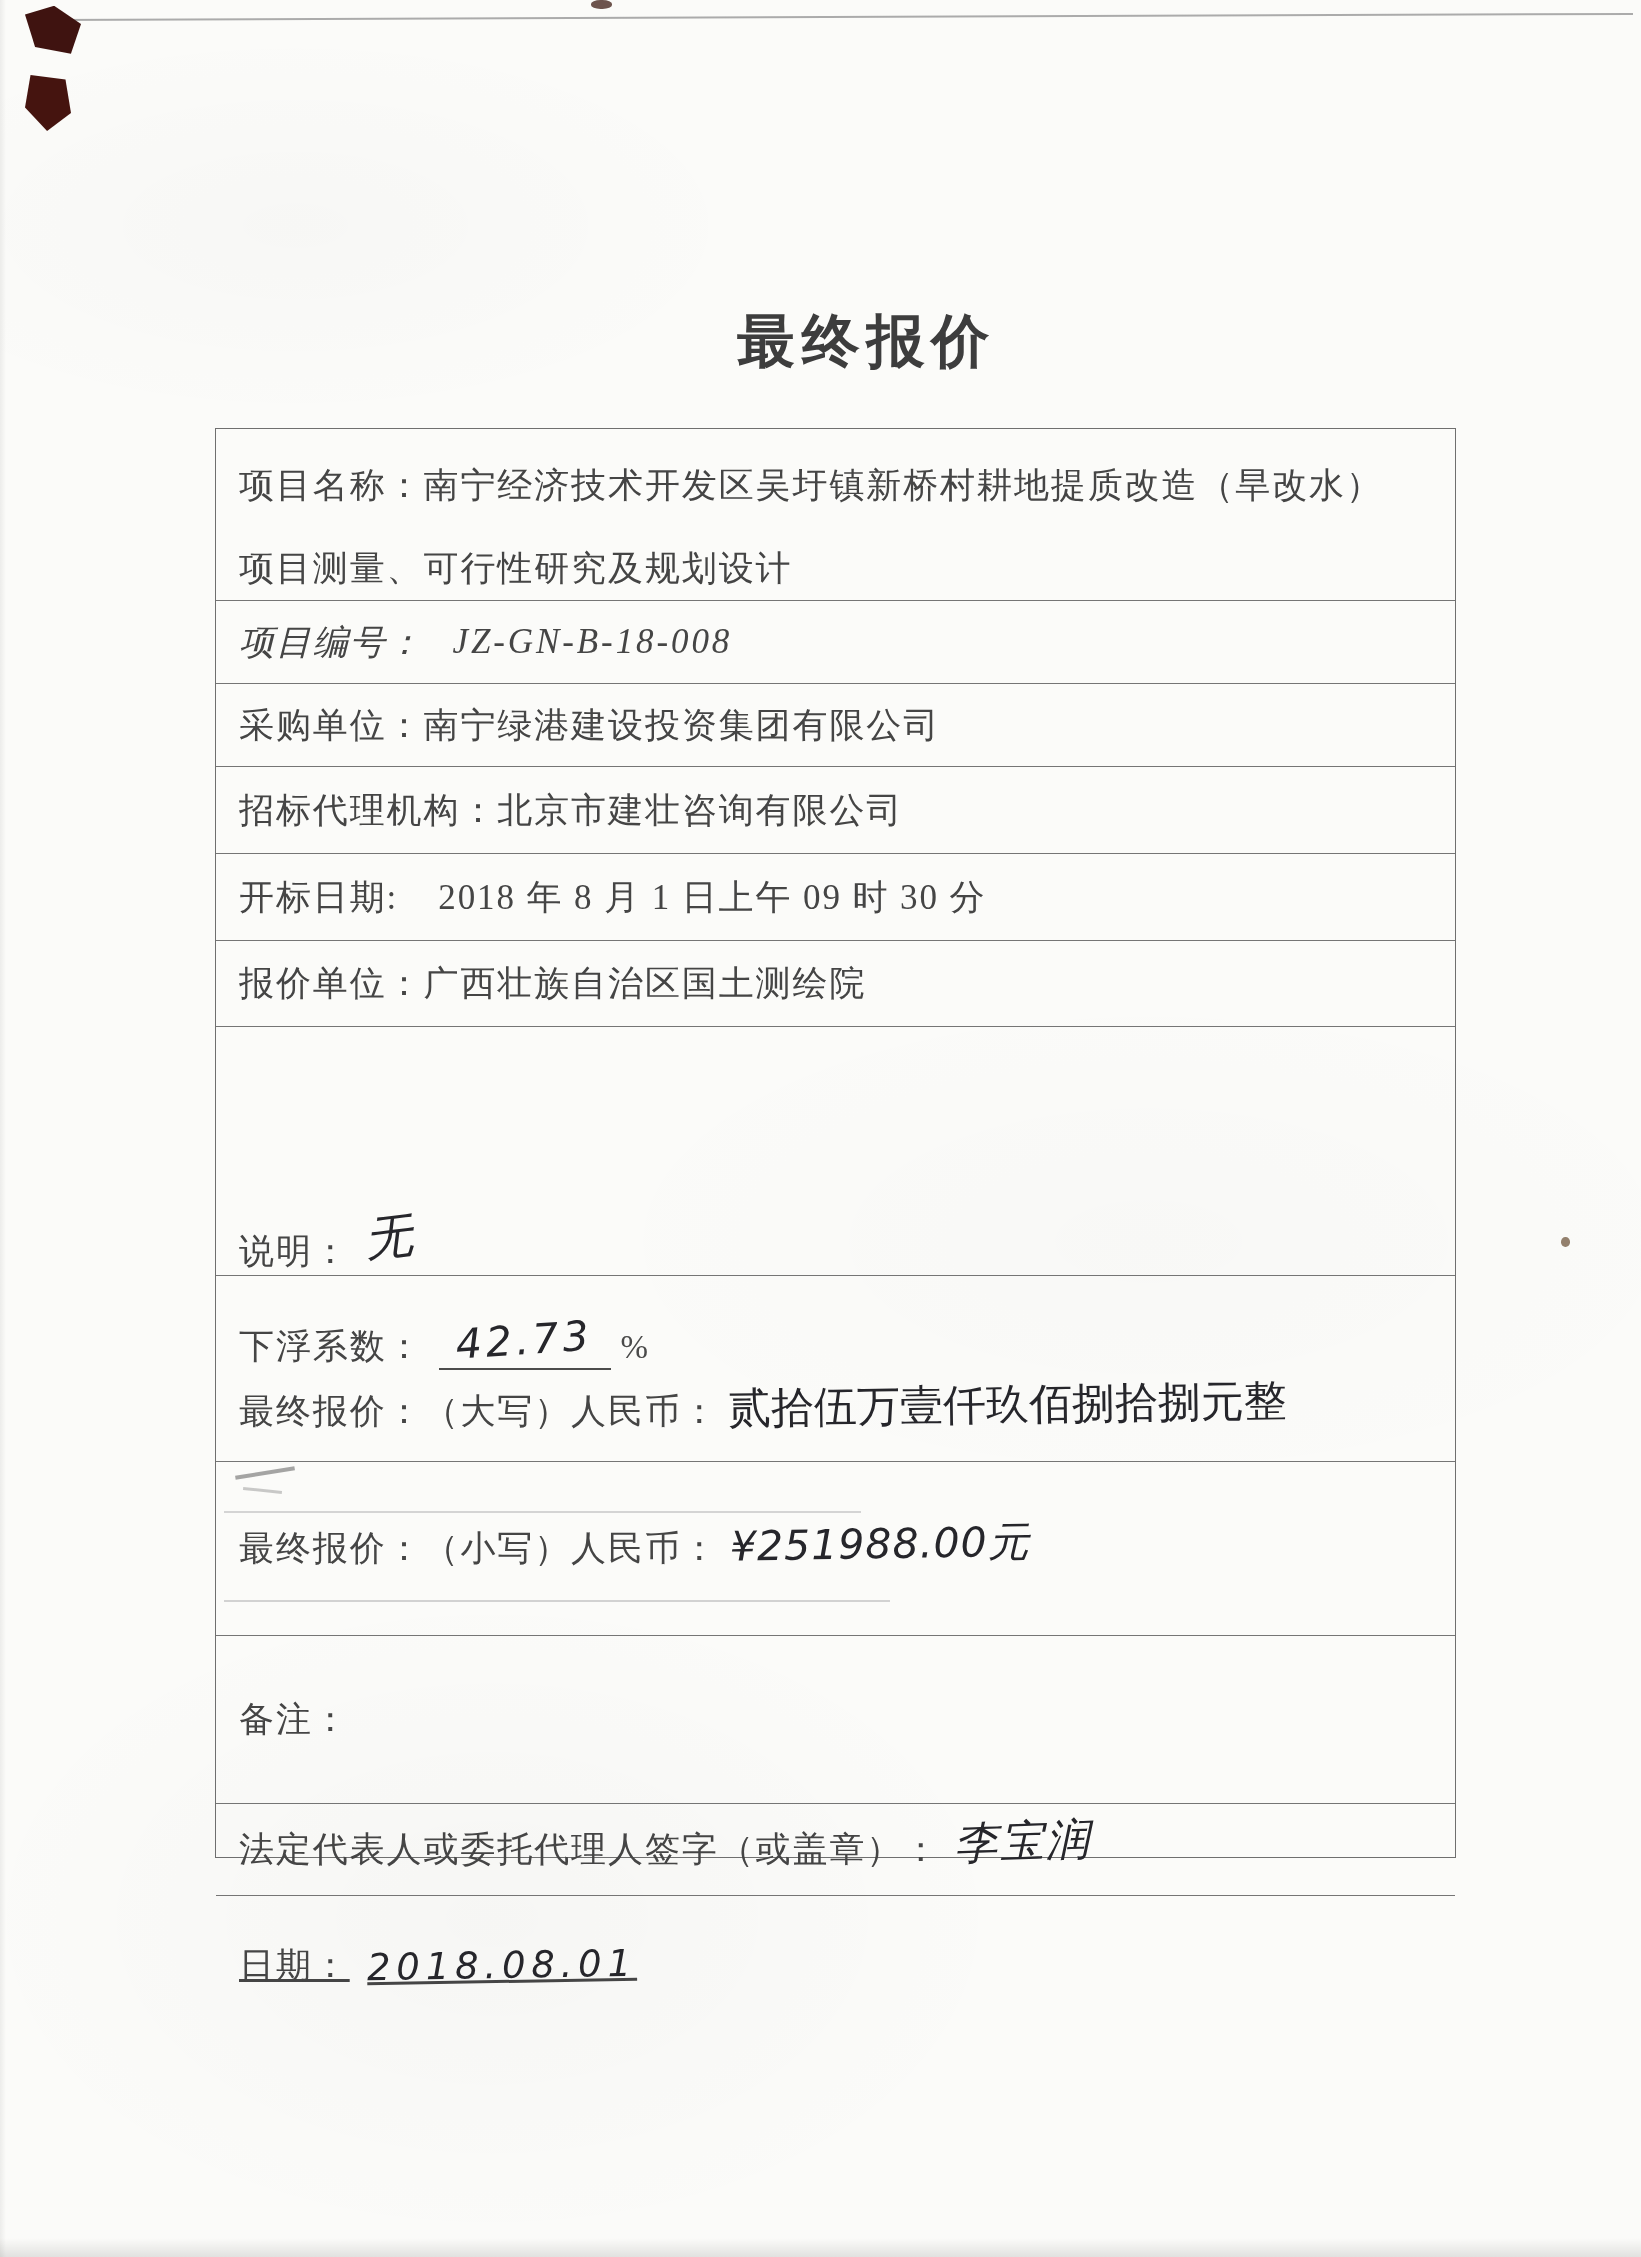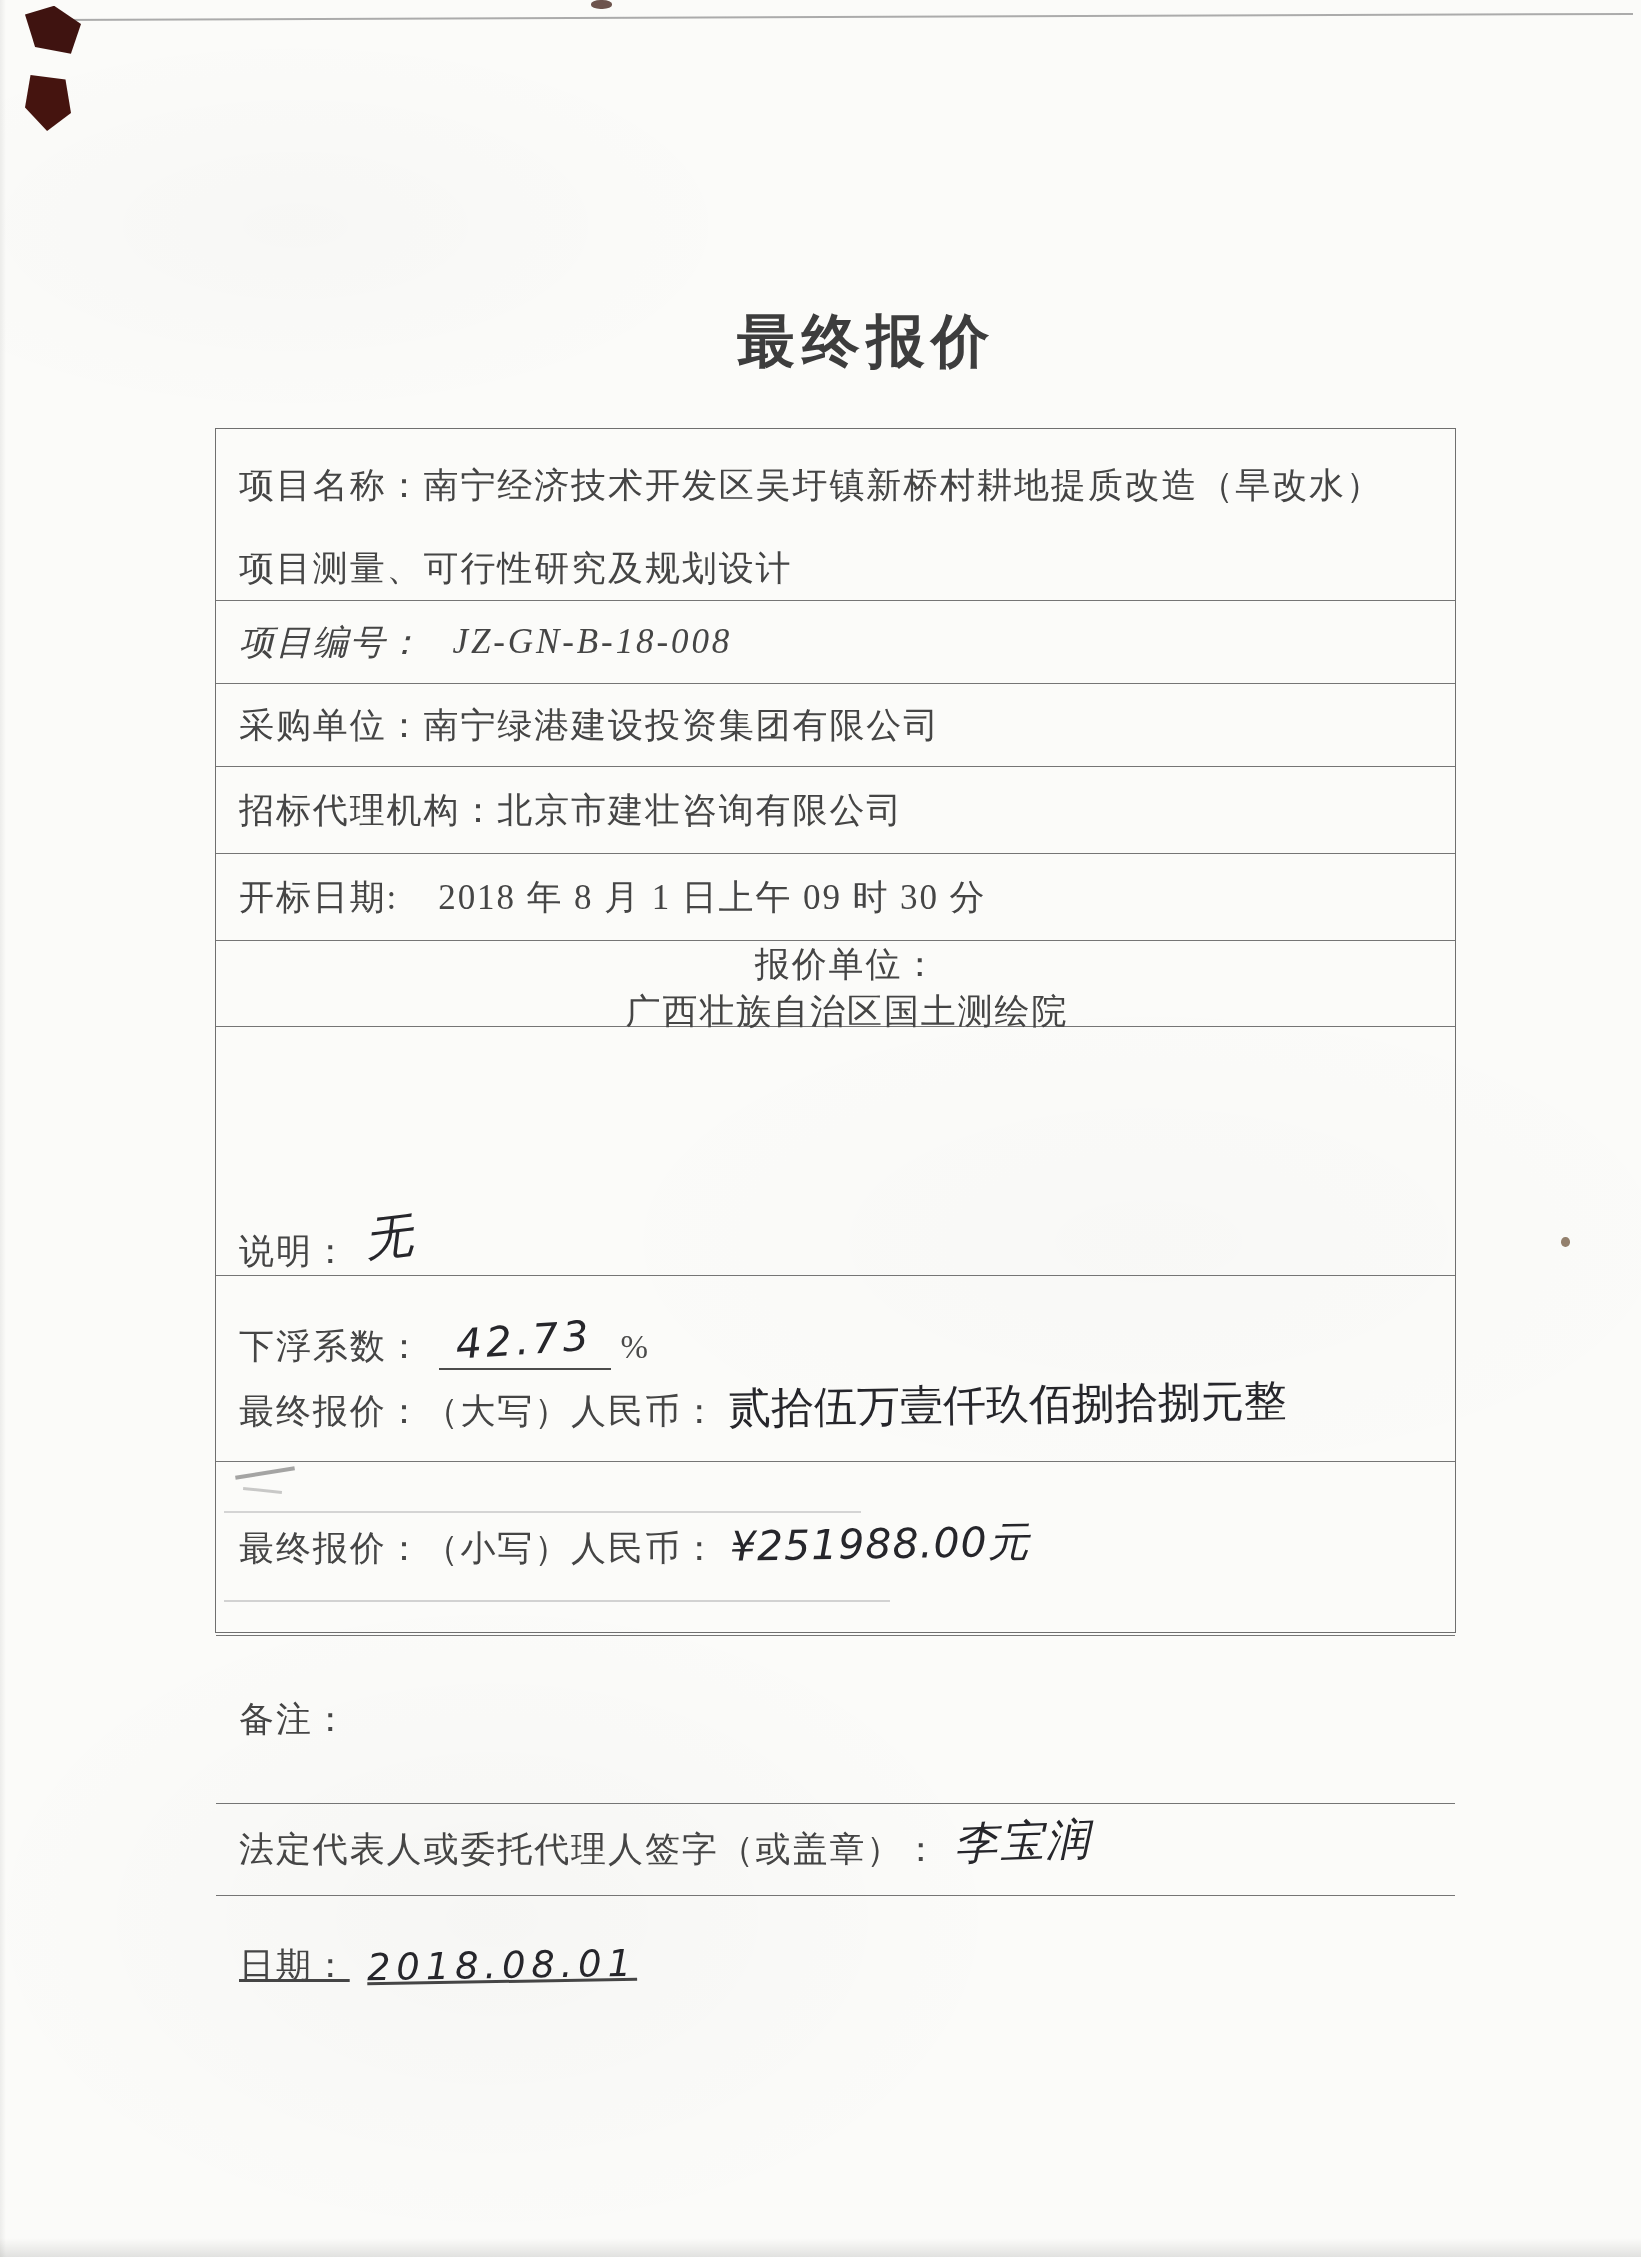--- a/index.html
+++ b/index.html
@@ -33,28 +33,28 @@
     background:linear-gradient(to bottom,rgba(0,0,0,0),rgba(0,0,0,0.10));}
   .left-shade{left:0;top:0;width:5.8px;height:2257px;
     background:linear-gradient(to right,rgba(0,0,0,0.06),rgba(0,0,0,0));}
 
   
   .title{left:0;top:303px;width:1641px;text-align:center;
     font-size:58px;font-weight:bold;letter-spacing:6.8px;color:#3d3d3d;
     transform:translateX(46px);}
 
   
-  .quote-table{left:215px;top:428px;width:1241px;height:1205px;
+  .quote-table{left:215px;top:428px;width:1241px;height:1430px;
     border:1.9px solid #6f6f6f;box-sizing:border-box;background:transparent;}
   .row{box-sizing:border-box;border-bottom:1.9px solid #757575;
     padding-left:23px;display:flex;align-items:center;
     font-size:35px;color:#454545;letter-spacing:1.9px;}
   .row:last-child{border-bottom:none;}
   .r1{height:172px;display:block;padding-top:15.4px;line-height:83px;}
-  .r2{height:83px;font-style:italic;} .r3{height:83px;} .r4{height:87px;} .r5{height:87px;gap:40px;} .r6{height:86px;flex-direction:column;}
+  .r2{height:83px;font-style:italic;} .r3{height:83px;} .r4{height:87px;} .r5{height:87px;gap:40px;} .r6{height:86px;}
   .r7{height:249px;align-items:flex-end;padding-top:25px;}
   .r8{height:186px;display:block;padding-top:44px;}
   .r9{height:174px;}
   .r10{height:168px;}
   .r11{height:92px;}
   .r12{height:138px;text-decoration:underline;}
   .val-gap{margin-left:29px;letter-spacing:2.9px;}
 
   
   .hand{font-family:"DejaVu Sans",sans-serif;color:#26262b;font-weight:normal;}

